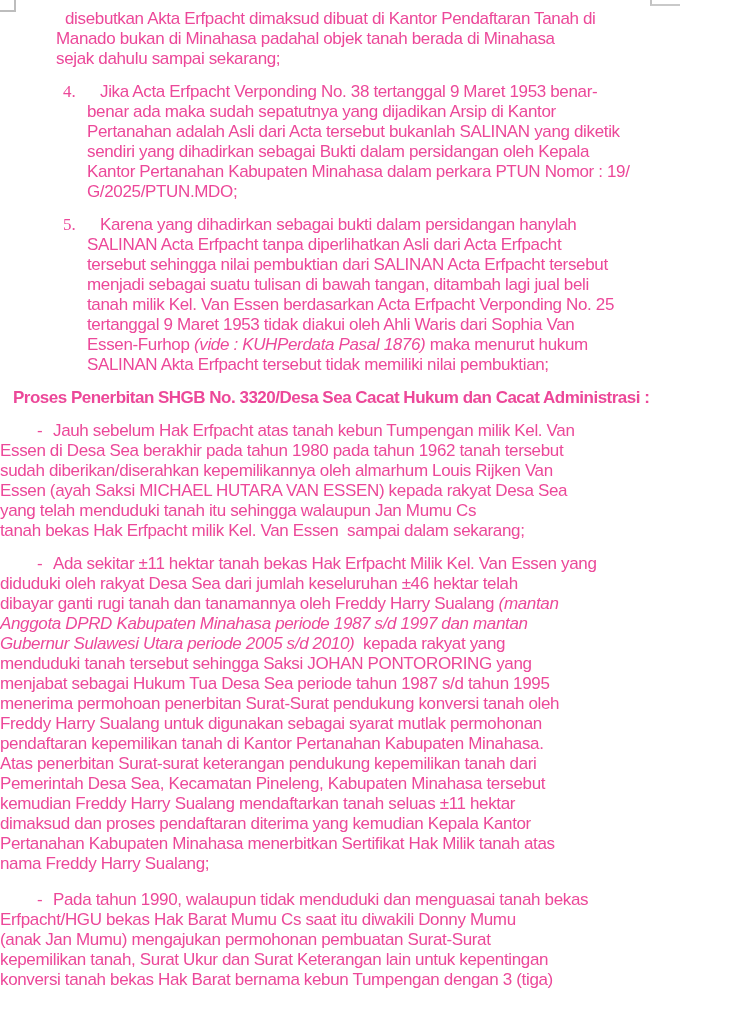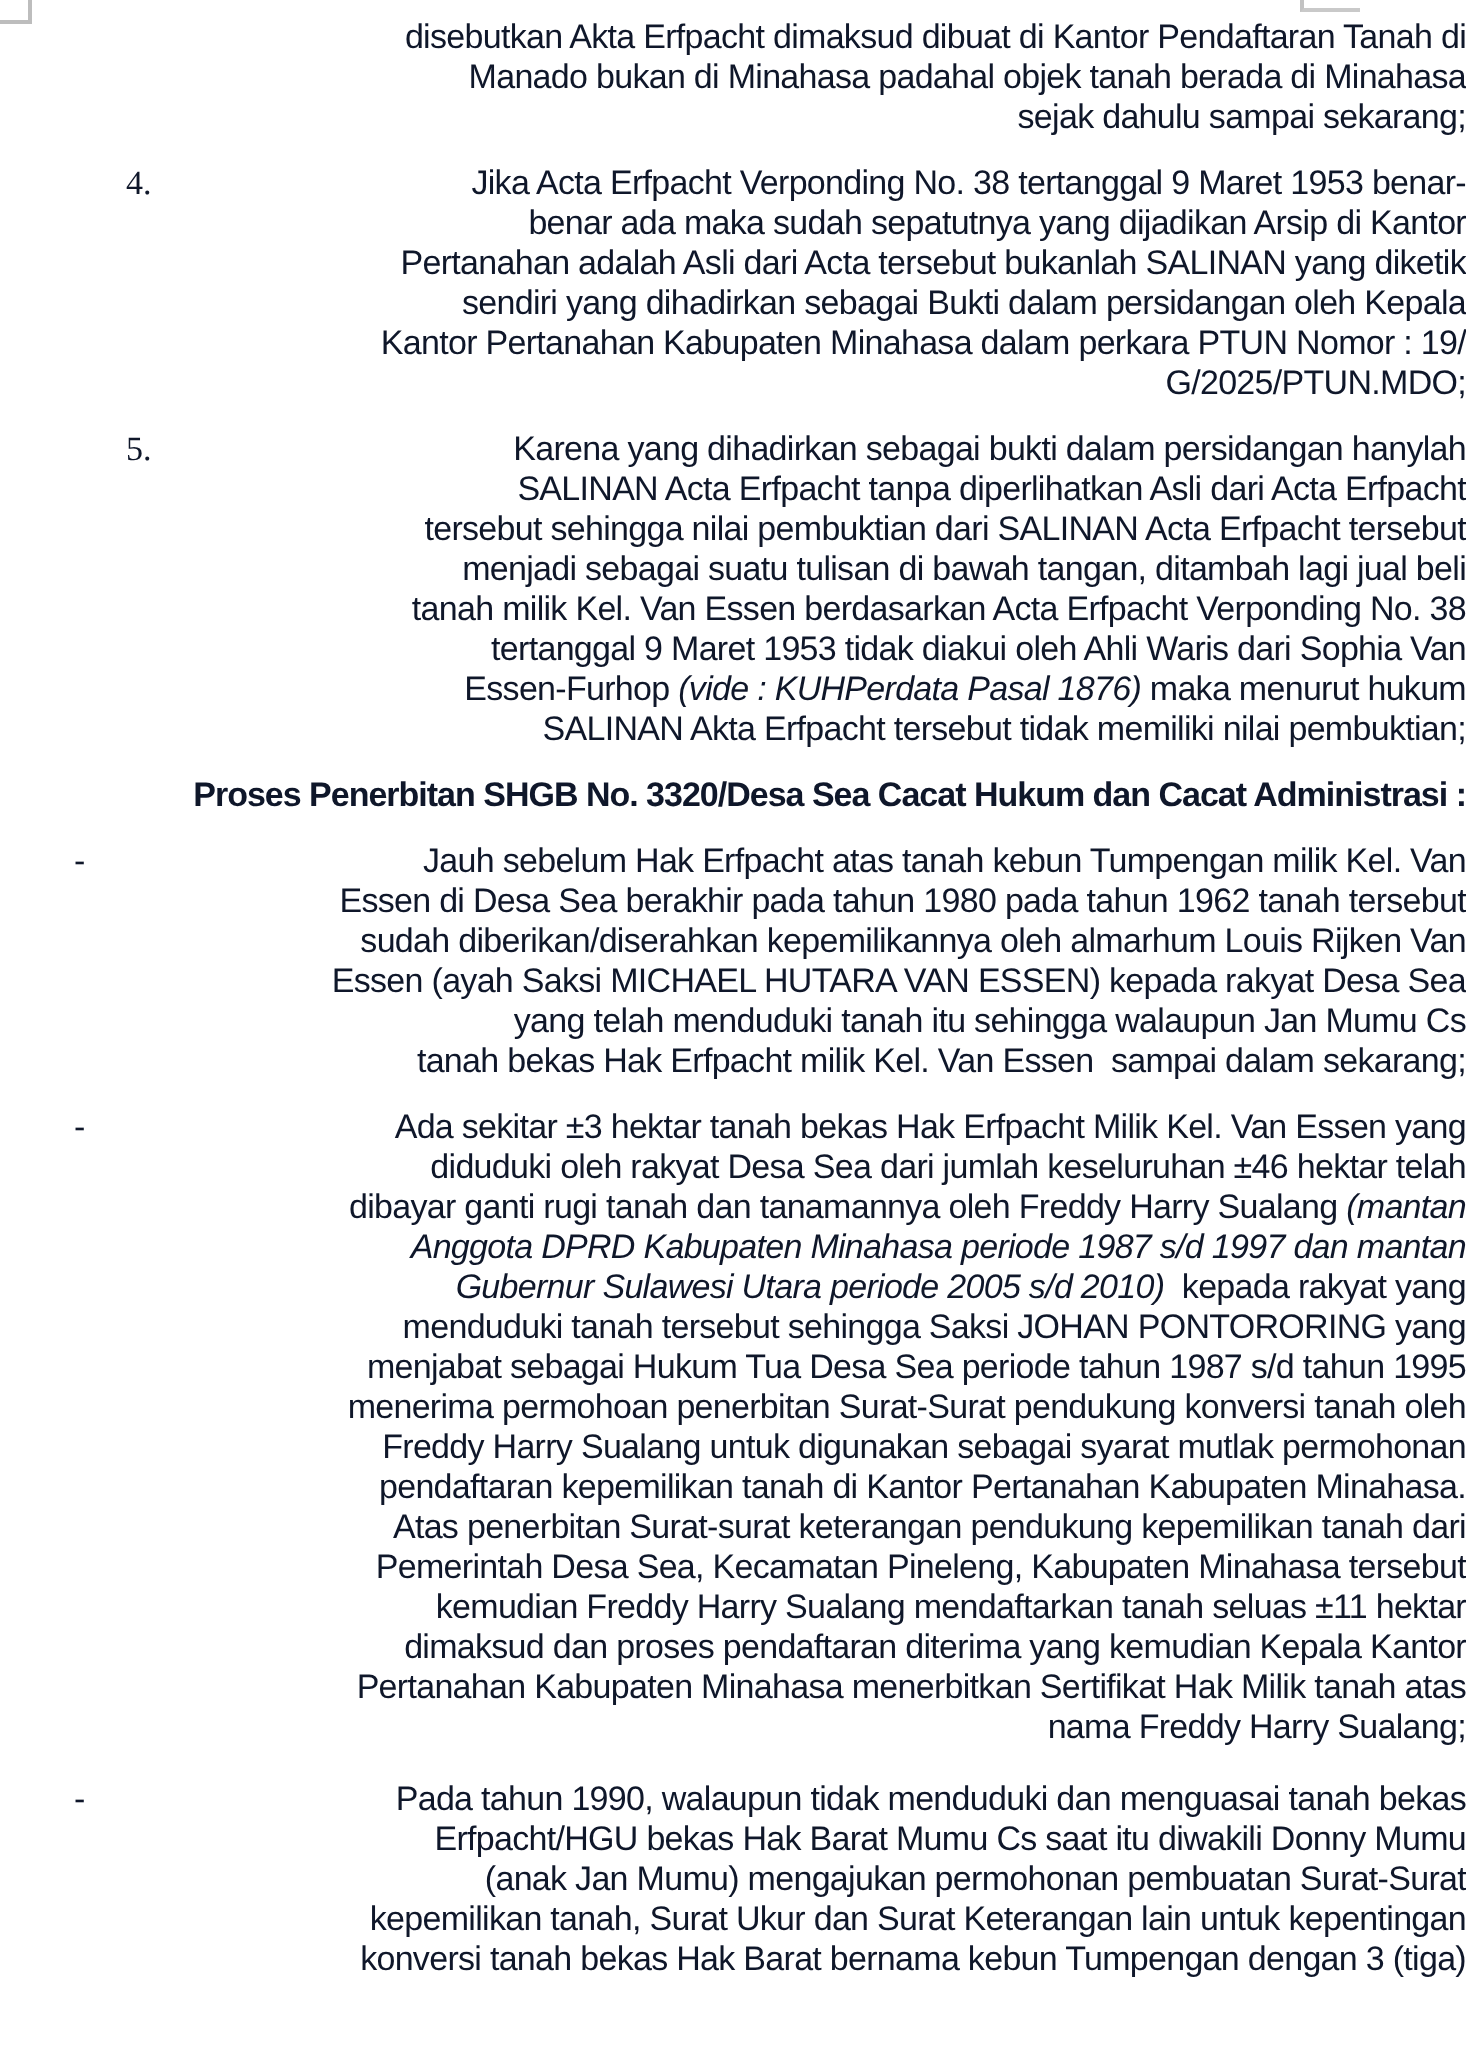--- a/index.html
+++ b/index.html
@@ -6,22 +6,21 @@
   #page {
     position: relative;
     width: 733px;
     height: 1024px;
     background: #ffffff;
     overflow: hidden;
     font-family: "Liberation Sans", "DejaVu Sans", sans-serif;
     font-size: 17px;
     line-height: 20px;
     letter-spacing: -0.35px;
-    color: #0f172a;
-    text-align: right;
+    color: #ec4899;
   }
   #doc { padding-top: 9px; filter: blur(0.2px); }
   .para { position: relative; margin-bottom: 13px; }
   .para:nth-child(6) { margin-bottom: 16px; }
   .line { white-space: pre; }
   .plain .line.first { padding-left: 65px; }
   .plain .line.rest  { padding-left: 56px; }
   .numbered .marker {
     position: absolute; left: 63px; top: 0;
     font-family: "Liberation Serif", "DejaVu Serif", serif;
@@ -64,40 +63,40 @@
         <div class="line rest"><span>sendiri yang dihadirkan sebagai Bukti dalam persidangan oleh Kepala</span></div>
         <div class="line rest"><span>Kantor Pertanahan Kabupaten Minahasa dalam perkara PTUN Nomor : 19/</span></div>
         <div class="line rest"><span>G/2025/PTUN.MDO;</span></div>
       </div>
       <div class="para numbered">
         <span class="marker">5.</span>
         <div class="line first"><span>Karena yang dihadirkan sebagai bukti dalam persidangan hanylah</span></div>
         <div class="line rest"><span>SALINAN Acta Erfpacht tanpa diperlihatkan Asli dari Acta Erfpacht</span></div>
         <div class="line rest"><span>tersebut sehingga nilai pembuktian dari SALINAN Acta Erfpacht tersebut</span></div>
         <div class="line rest"><span>menjadi sebagai suatu tulisan di bawah tangan, ditambah lagi jual beli</span></div>
-        <div class="line rest"><span>tanah milik Kel. Van Essen berdasarkan Acta Erfpacht Verponding No. 38</span></div>
+        <div class="line rest"><span>tanah milik Kel. Van Essen berdasarkan Acta Erfpacht Verponding No. 25</span></div>
         <div class="line rest"><span>tertanggal 9 Maret 1953 tidak diakui oleh Ahli Waris dari Sophia Van</span></div>
         <div class="line rest"><span>Essen-Furhop </span><em>(vide : KUHPerdata Pasal 1876)</em><span> maka menurut hukum</span></div>
         <div class="line rest"><span>SALINAN Akta Erfpacht tersebut tidak memiliki nilai pembuktian;</span></div>
       </div>
       <div class="para heading">
         <div class="line first"><span>Proses Penerbitan SHGB No. 3320/Desa Sea Cacat Hukum dan Cacat Administrasi :</span></div>
       </div>
       <div class="para dash">
         <span class="marker">-</span>
         <div class="line first"><span>Jauh sebelum Hak Erfpacht atas tanah kebun Tumpengan milik Kel. Van</span></div>
         <div class="line rest"><span>Essen di Desa Sea berakhir pada tahun 1980 pada tahun 1962 tanah tersebut</span></div>
         <div class="line rest"><span>sudah diberikan/diserahkan kepemilikannya oleh almarhum Louis Rijken Van</span></div>
         <div class="line rest"><span>Essen (ayah Saksi MICHAEL HUTARA VAN ESSEN) kepada rakyat Desa Sea</span></div>
         <div class="line rest"><span>yang telah menduduki tanah itu sehingga walaupun Jan Mumu Cs</span></div>
         <div class="line rest"><span>tanah bekas Hak Erfpacht milik Kel. Van Essen  sampai dalam sekarang;</span></div>
       </div>
       <div class="para dash">
         <span class="marker">-</span>
-        <div class="line first"><span>Ada sekitar ±3 hektar tanah bekas Hak Erfpacht Milik Kel. Van Essen yang</span></div>
+        <div class="line first"><span>Ada sekitar ±11 hektar tanah bekas Hak Erfpacht Milik Kel. Van Essen yang</span></div>
         <div class="line rest"><span>diduduki oleh rakyat Desa Sea dari jumlah keseluruhan ±46 hektar telah</span></div>
         <div class="line rest"><span>dibayar ganti rugi tanah dan tanamannya oleh Freddy Harry Sualang </span><em>(mantan</em></div>
         <div class="line rest"><em>Anggota DPRD Kabupaten Minahasa periode 1987 s/d 1997 dan mantan</em></div>
         <div class="line rest"><em>Gubernur Sulawesi Utara periode 2005 s/d 2010)</em><span>  kepada rakyat yang</span></div>
         <div class="line rest"><span>menduduki tanah tersebut sehingga Saksi JOHAN PONTORORING yang</span></div>
         <div class="line rest"><span>menjabat sebagai Hukum Tua Desa Sea periode tahun 1987 s/d tahun 1995</span></div>
         <div class="line rest"><span>menerima permohoan penerbitan Surat-Surat pendukung konversi tanah oleh</span></div>
         <div class="line rest"><span>Freddy Harry Sualang untuk digunakan sebagai syarat mutlak permohonan</span></div>
         <div class="line rest"><span>pendaftaran kepemilikan tanah di Kantor Pertanahan Kabupaten Minahasa.</span></div>
         <div class="line rest"><span>Atas penerbitan Surat-surat keterangan pendukung kepemilikan tanah dari</span></div>

